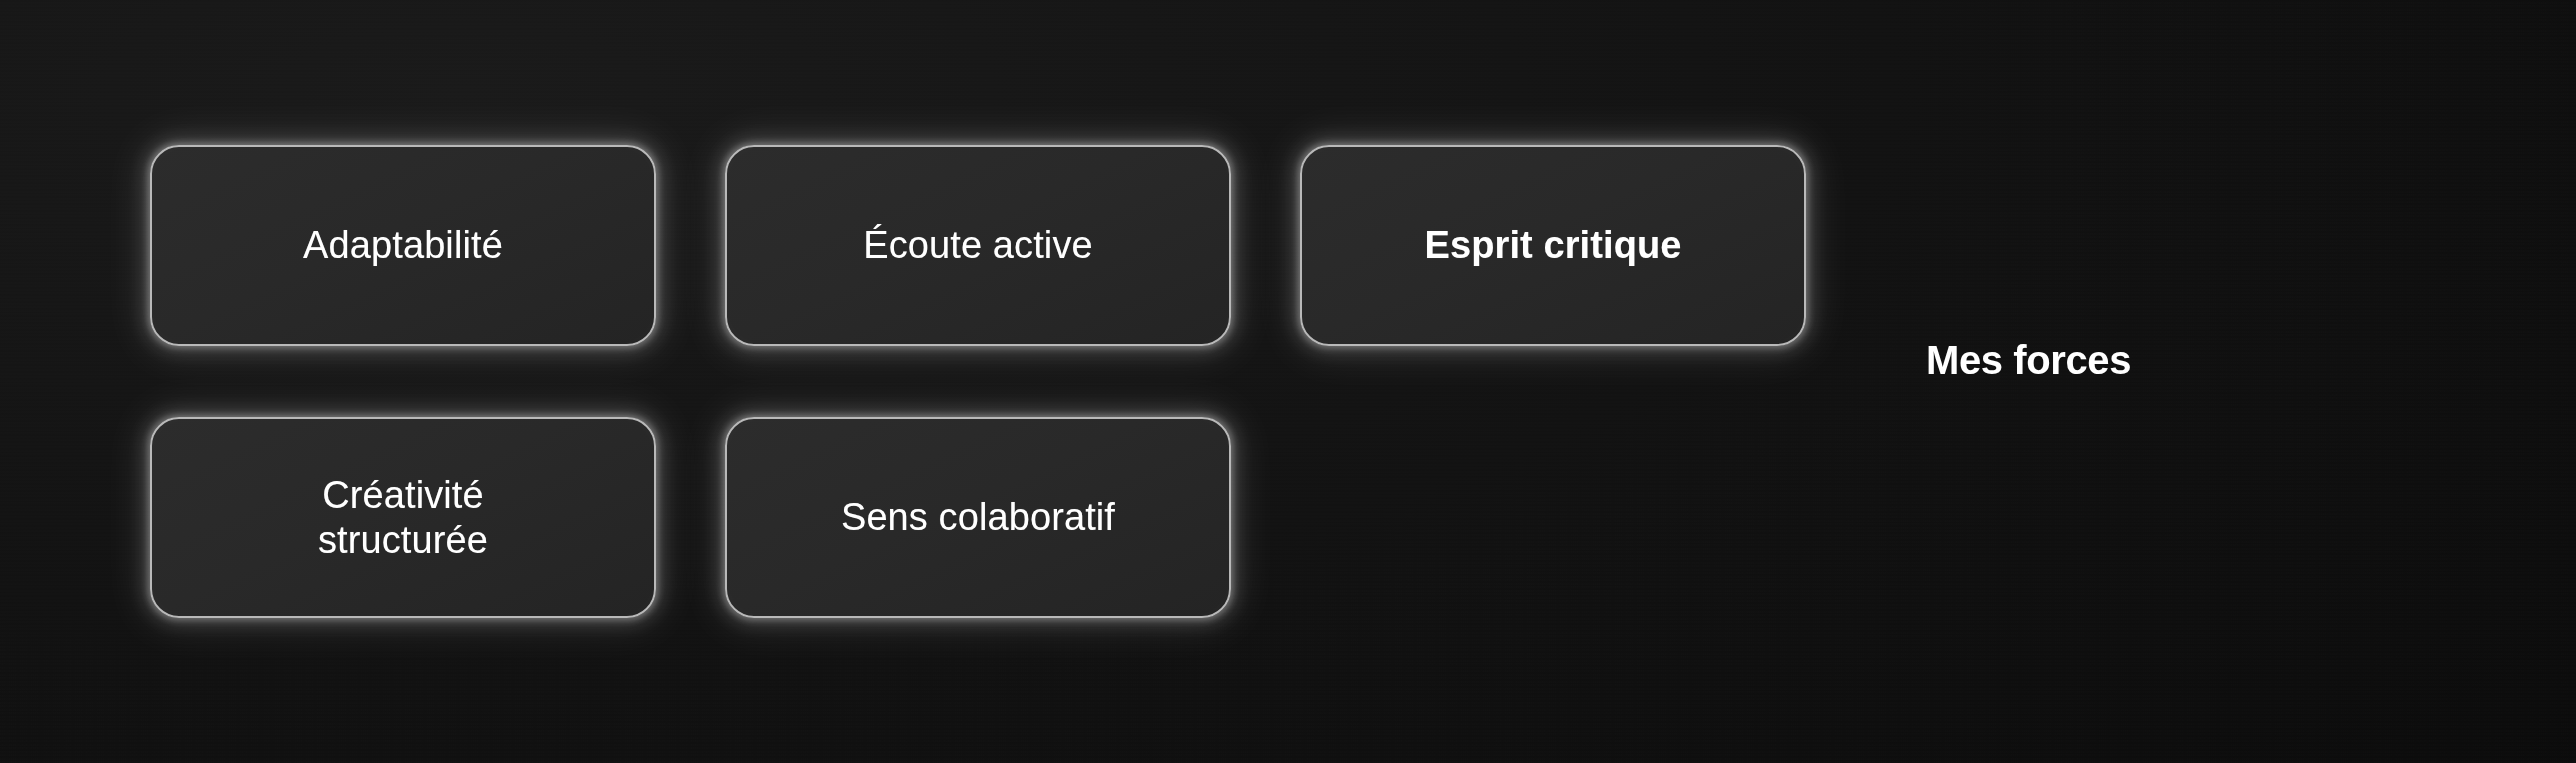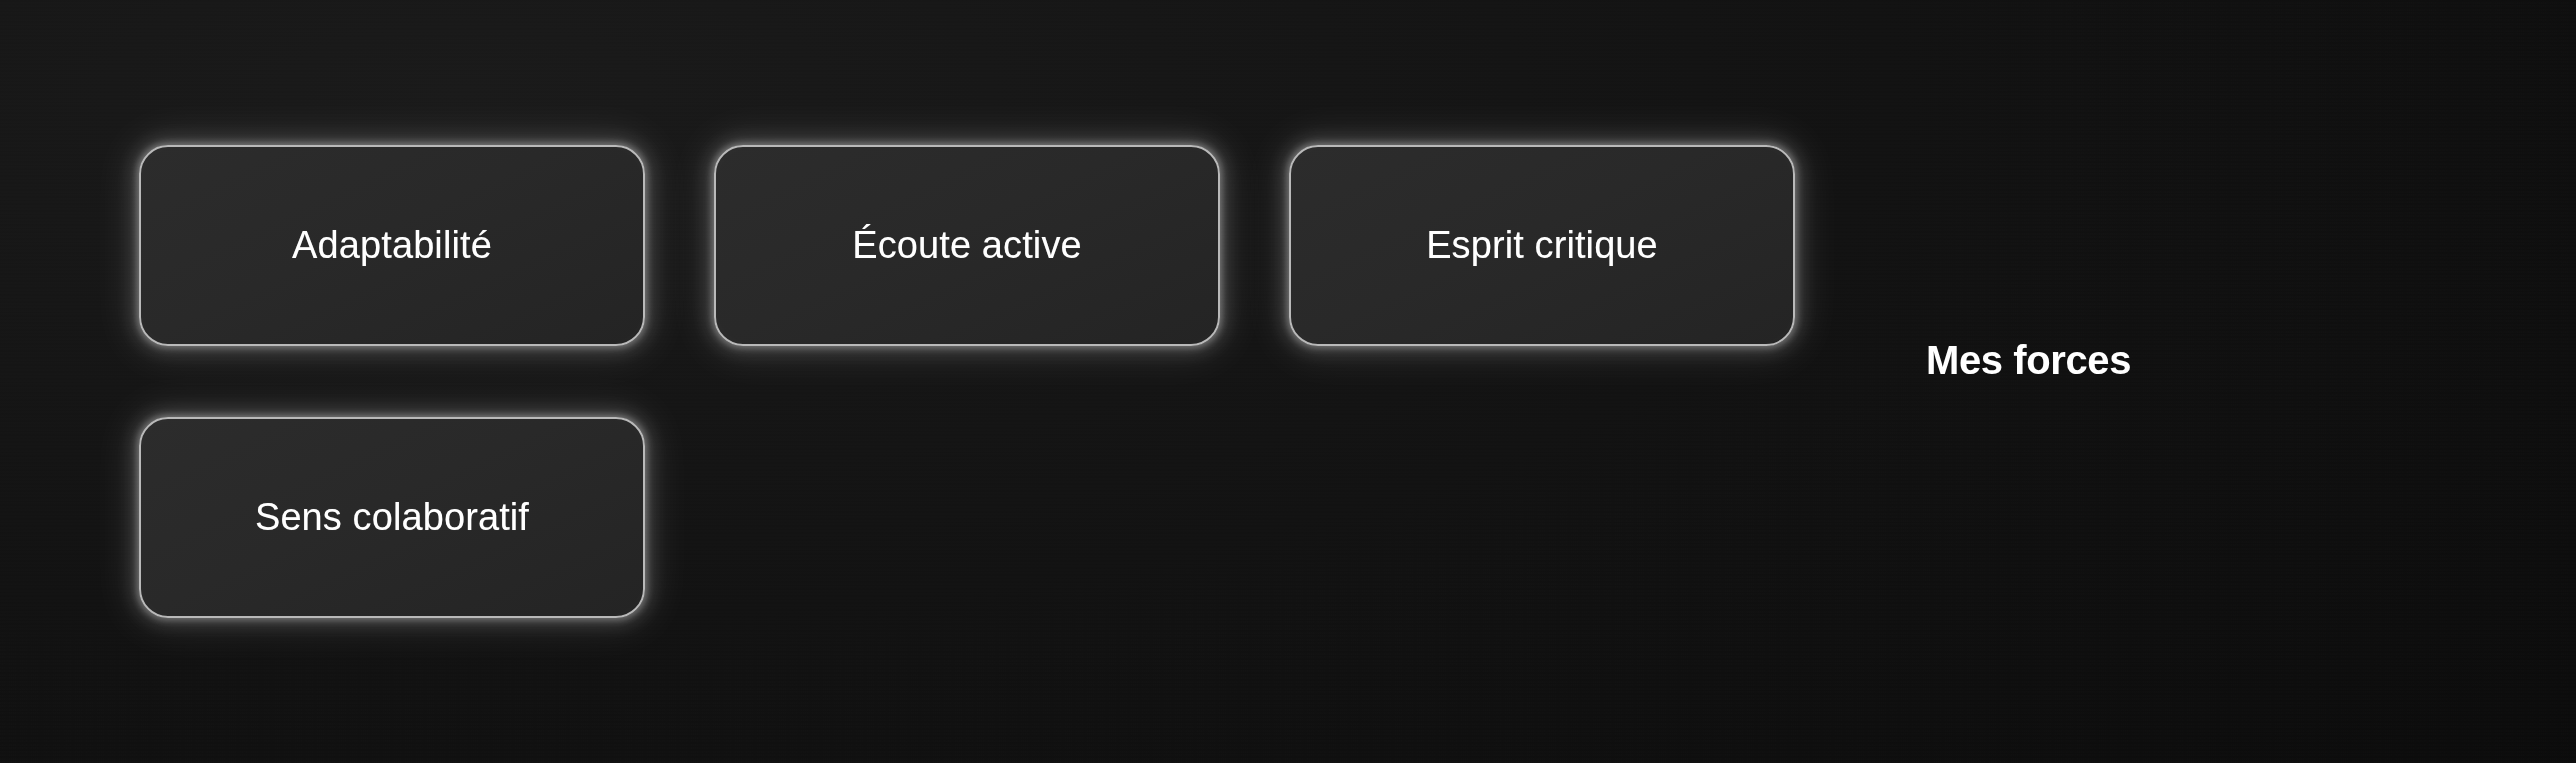--- a/index.html
+++ b/index.html
@@ -29,21 +29,21 @@
     pointer-events: none;
     opacity: .30;
     background-image:
       repeating-linear-gradient(0deg,   rgba(255,255,255,.014) 0 0.7px, rgba(0,0,0,0) 0.7px 1.4px),
       repeating-linear-gradient(90deg,  rgba(255,255,255,.012) 0 0.7px, rgba(0,0,0,0) 0.7px 2.2px);
   }
 
   
   .grid {
     position: absolute;
-    left: 139px;
+    left: 150px;
     top: 145px;
     display: grid;
     grid-template-columns: repeat(3, 506px);
     grid-template-rows: repeat(2, 201px);
     column-gap: 69px;
     row-gap: 71px;
   }
 
   .card {
     position: relative;
@@ -65,21 +65,21 @@
   .card-label {
     color: #ffffff;
     font-size: 38px;
     line-height: 1.16;
     letter-spacing: 0.1px;
     font-weight: 400;
     white-space: pre-line;
     padding: 0 17.3px;
     text-shadow: 0 0 0.7px rgba(255,255,255,.35);
   }
-  .card-label.semibold { font-weight: 400; }
+  .card-label.semibold { font-weight: 700; }
 
   
   .heading {
     position: absolute;
     left: 1926px;
     top: 340px;
     color: #ffffff;
     font-size: 40px;
     font-weight: 700;
     letter-spacing: -0.4px;
@@ -102,20 +102,24 @@
 
   <div class="card">
     <span class="card-label">Écoute active</span>
   </div>
 
 
   <div class="card">
     <span class="card-label semibold">Esprit critique</span>
   </div>
 
+  <div class="card">
+    <span class="card-label">Créativité
+structurée</span>
+  </div>
 
   <div class="card">
     <span class="card-label">Sens colaboratif</span>
   </div>
 
 </div>
 
 <div class="heading">Mes forces</div>
 
 

